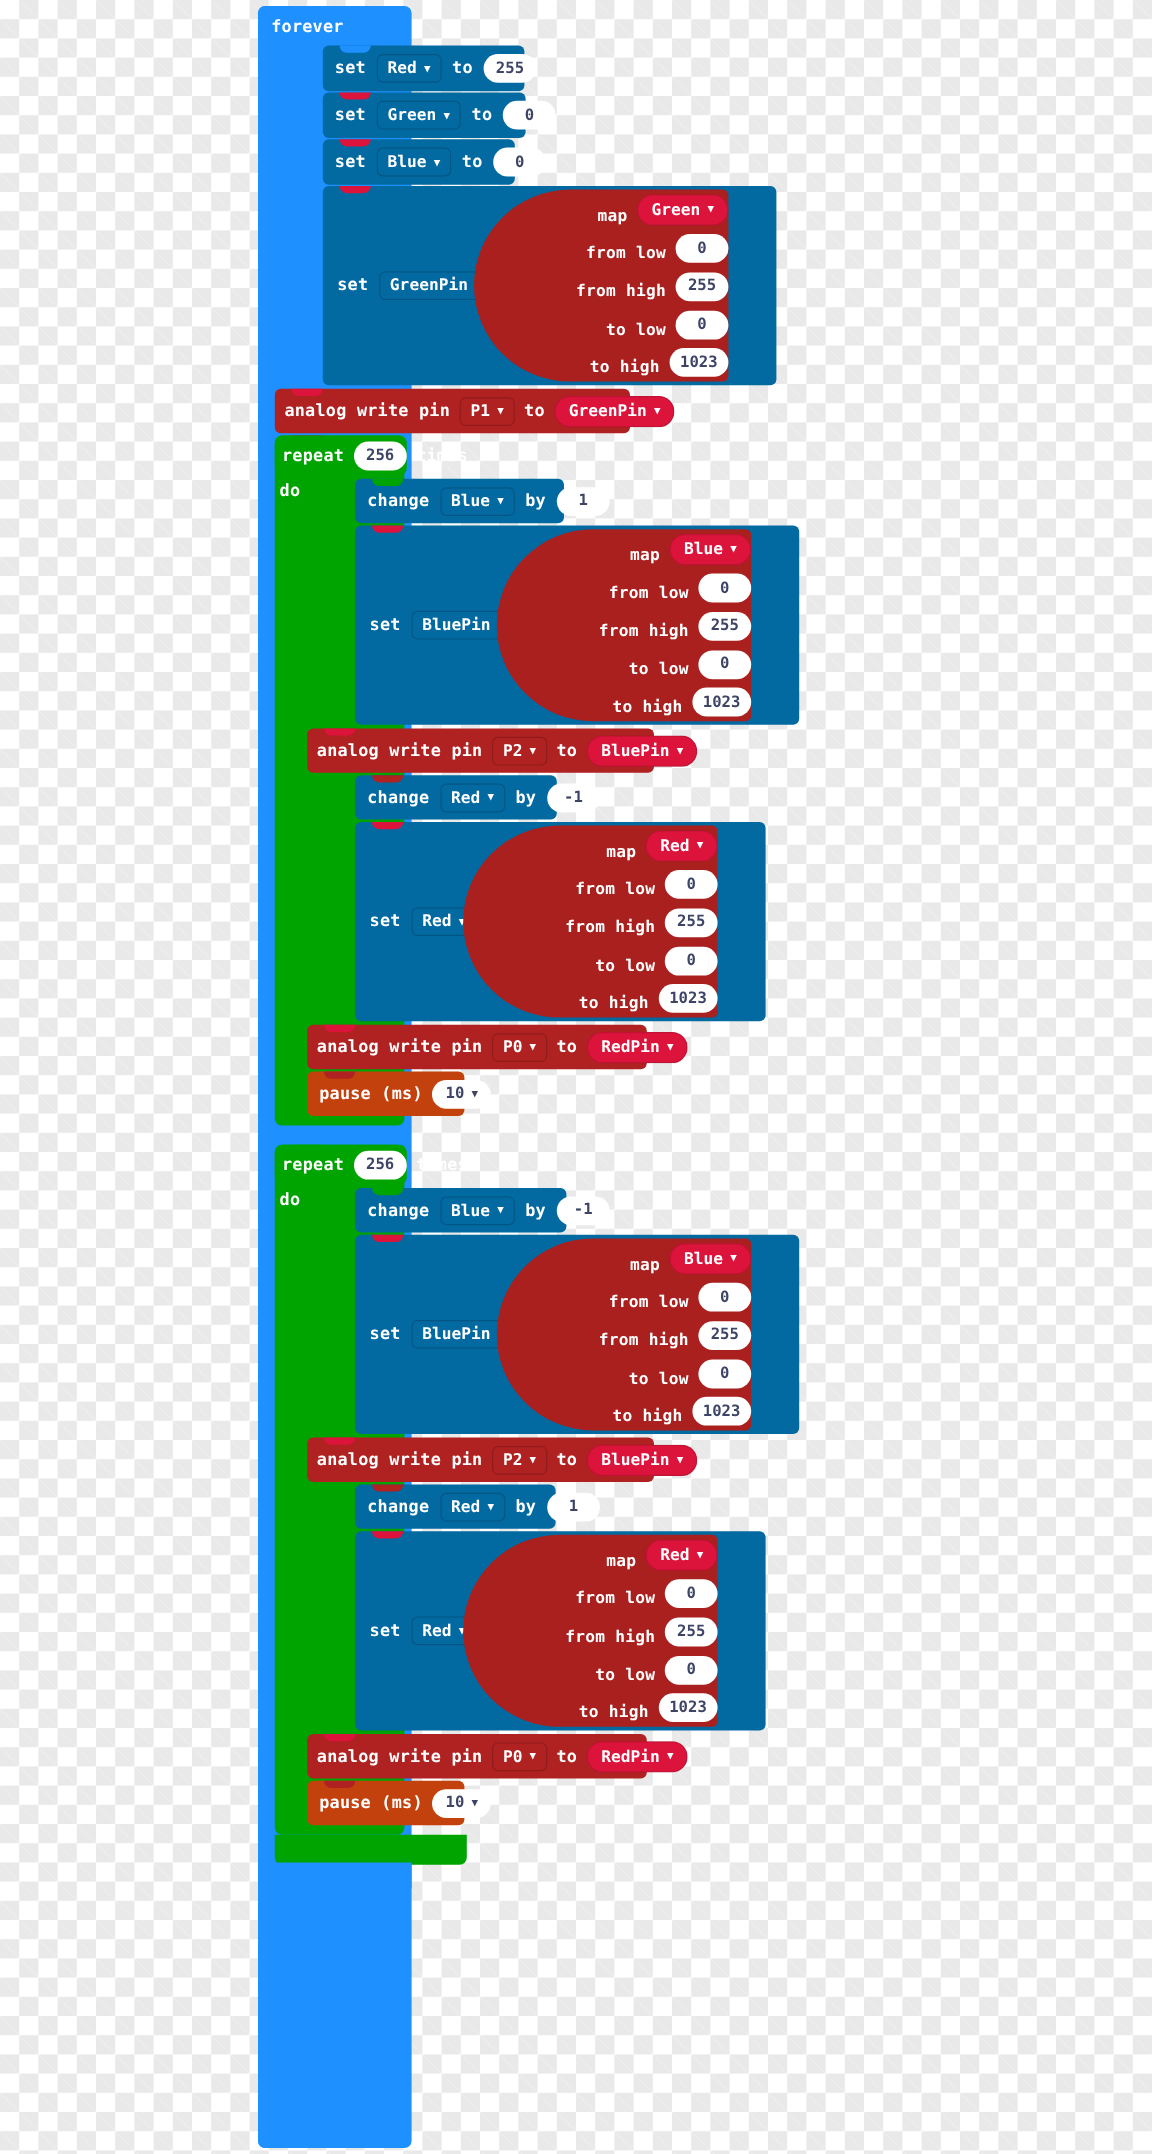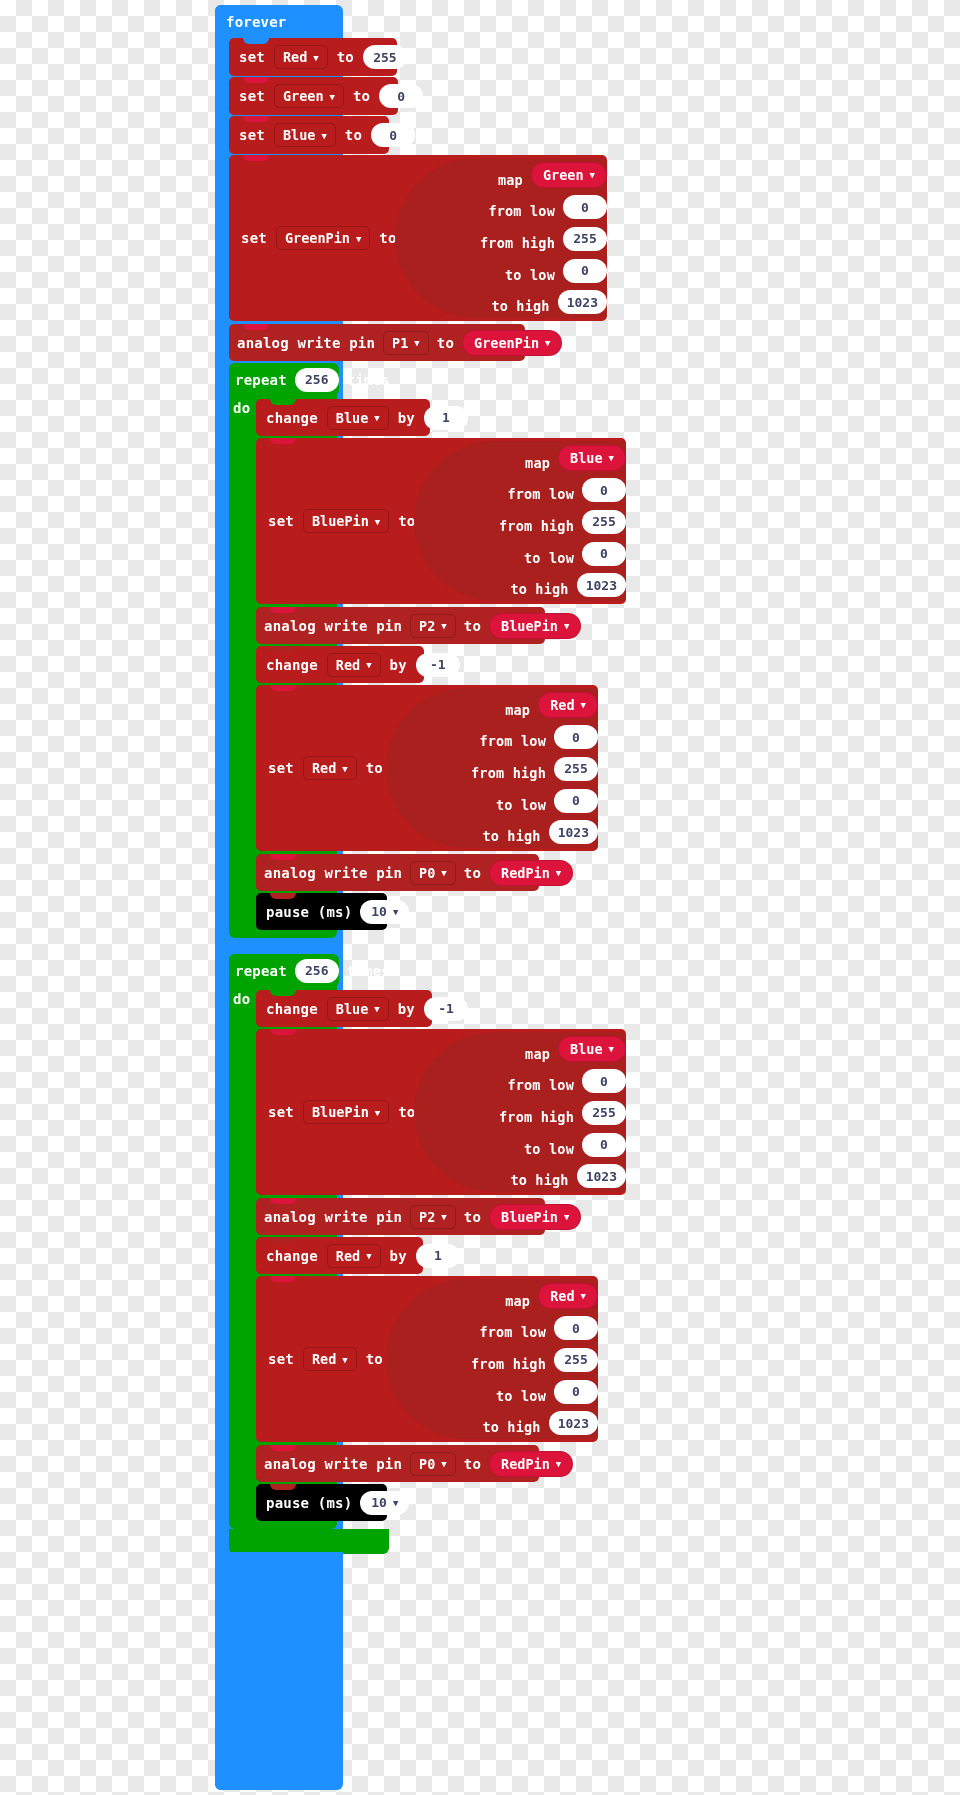--- a/index.html
+++ b/index.html
@@ -23,23 +23,23 @@
 
   
   .notch{position:absolute;top:0;left:14px;width:26px;height:6px;
          border-bottom-left-radius:7px;border-bottom-right-radius:7px;}
 
   
   .forever{background:#1e90ff;border-radius:6px;}
   .loop{background:#00a400;border-radius:6px;}
 
   
-  .variables{background:#b91c1c;border-radius:5px;}
+  .variables{background:#0369a1;border-radius:5px;margin-left:40px;}
   .pins{background:#b02121;border-radius:5px;}
-  .basic{background:#000000;border-radius:5px;}
+  .basic{background:#c2410c;border-radius:5px;}
 
   
   .dd{display:inline-flex;align-items:center;gap:6px;
       border:1px solid rgba(0,0,0,.18);border-radius:5px;
       padding:3px 8px;color:#fff;font-size:13.5px;font-weight:bold;
       background:transparent;white-space:nowrap;}
   .dd.filled{background:#dc143c;border-color:rgba(0,0,0,.12);border-radius:14px;padding:4px 11px;}
   .dd .car{font-size:9px;line-height:1;transform:translateY(1px);}
 
   .num{display:inline-flex;align-items:center;justify-content:center;

